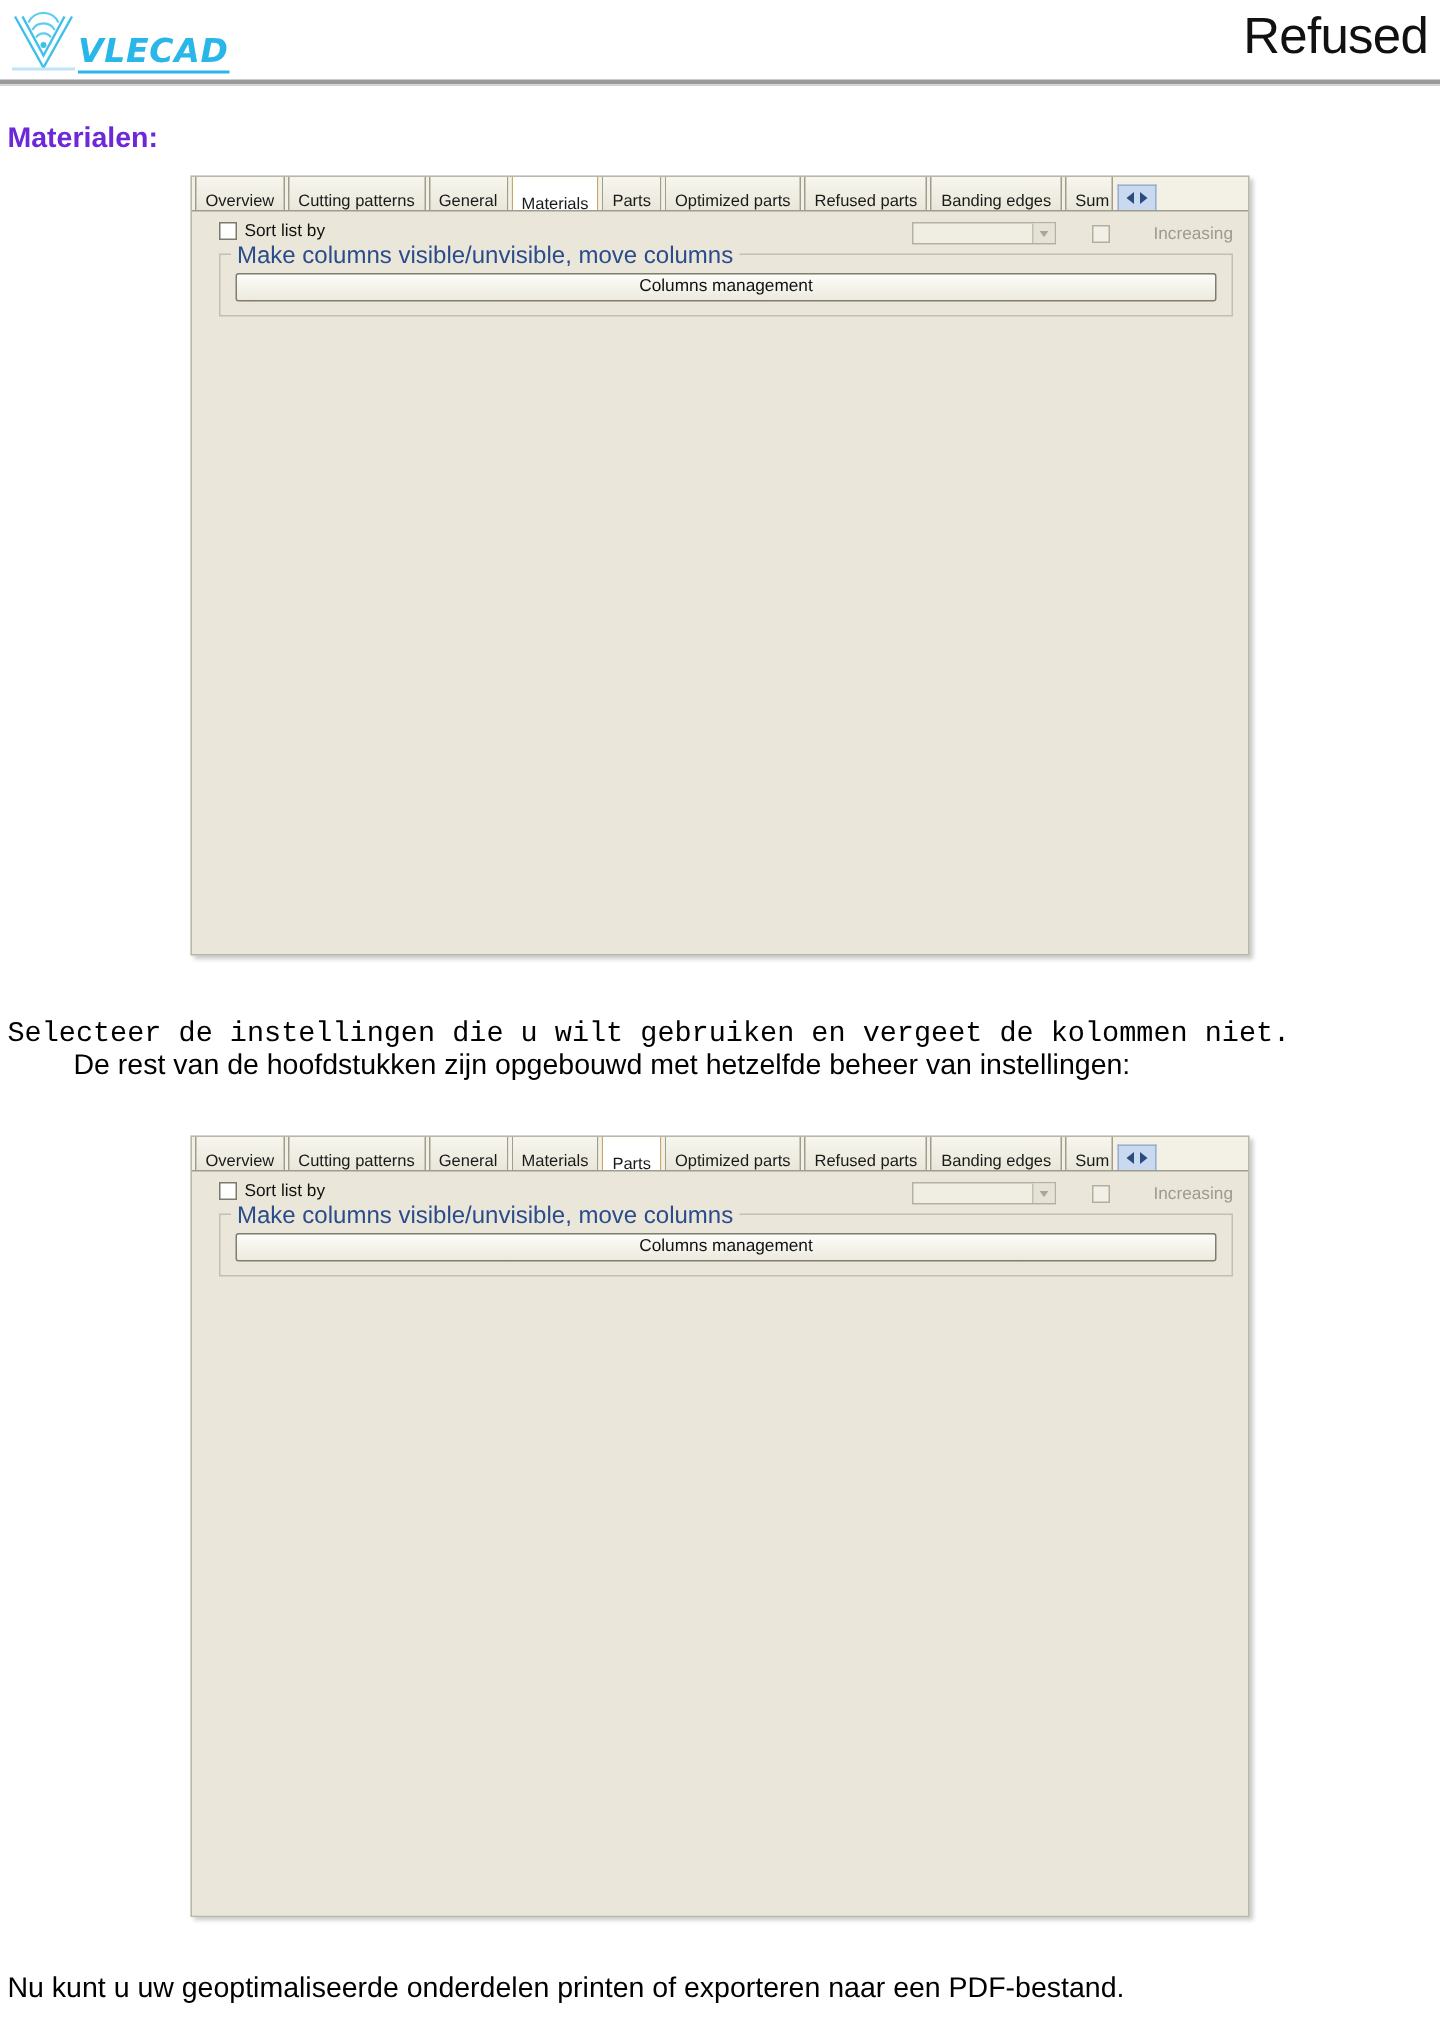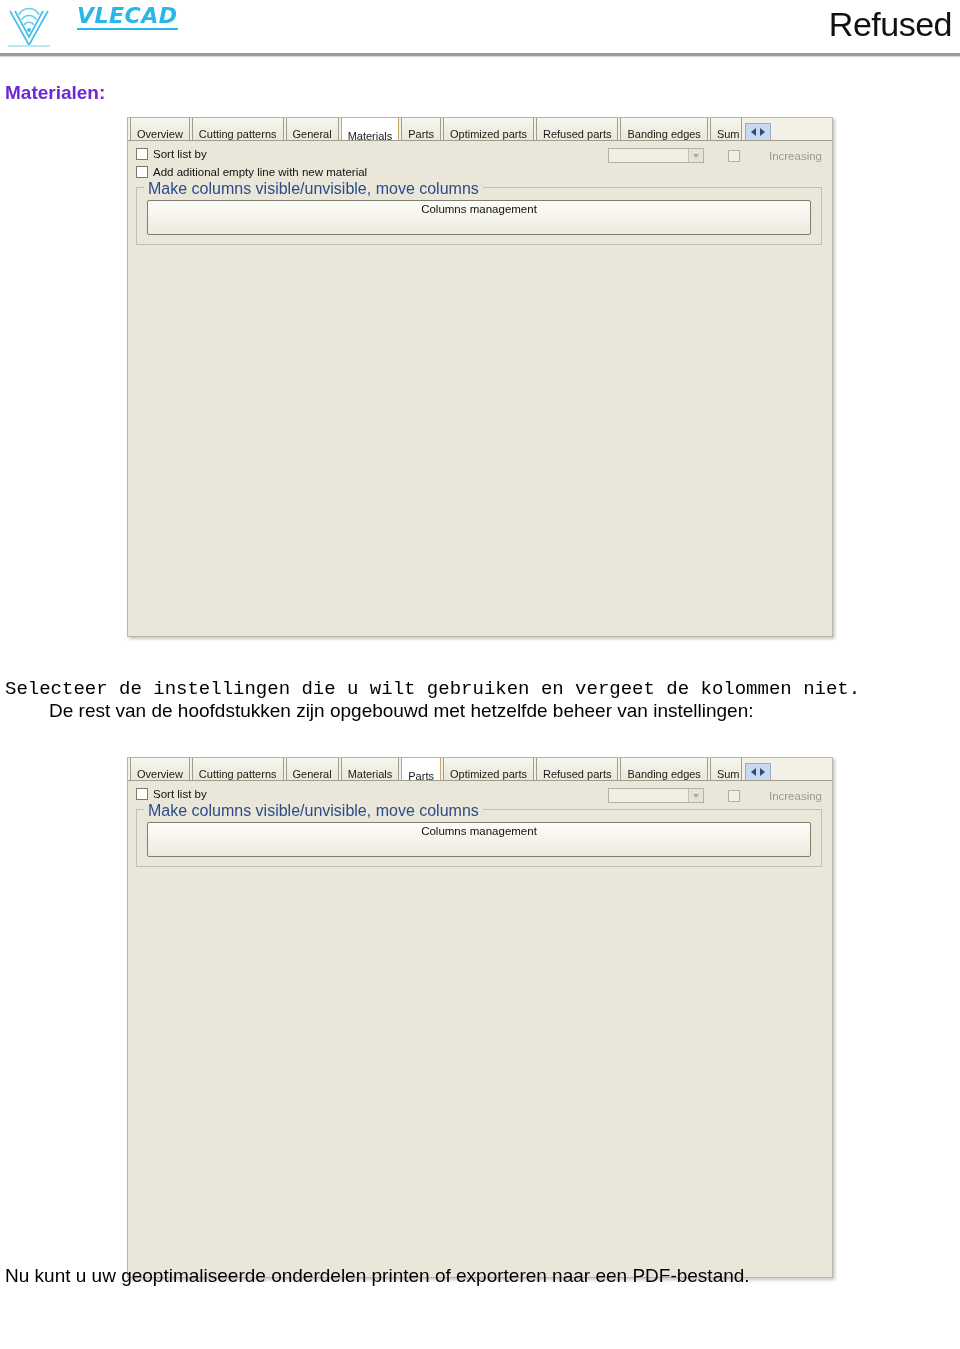--- a/index.html
+++ b/index.html
@@ -21,22 +21,22 @@
     position: relative;
     height: 56px;
     padding: 0 6px;
     box-sizing: border-box;
   }
   .logo-block {
     position: absolute;
     left: 6px;
     top: 5px;
     display: flex;
-    align-items: flex-start;
-    gap: 25px;
+    align-items: flex-end;
+    gap: 0;
   }
   .logo-mark {
     width: 46px;
     height: 44px;
     display: block;
   }
   .logo-word {
     font-family: "DejaVu Sans", sans-serif;
     font-weight: bold;
     font-style: italic;
@@ -162,21 +162,21 @@
     border-bottom: 4px solid transparent;
   }
   .navarrow.left  { border-right: 5px solid #2b4c7e; }
   .navarrow.right { border-left: 5px solid #2b4c7e; }
 
   
   .tabpanel {
     position: relative;
     background: #eae7da;
     border-top: 1px solid #9f9e8e;
-    padding: 7px 10px 0 8px;
+    padding: 7px 10px 0 18px;
     box-sizing: border-box;
     height: calc(100% - 22px);
   }
 
   .row {
     display: flex;
     align-items: center;
     position: relative;
     margin-bottom: 6px;
   }
@@ -248,21 +248,21 @@
     top: -8px;
     left: 7px;
     background: #eae7da;
     padding: 0 4px;
     font-size: 16px;
     color: #2b4c8a;
     white-space: nowrap;
   }
   .wide-button {
     width: 100%;
-    height: 35px;
+    height: 19px;
     line-height: 17px;
     text-align: center;
     font-size: 11.5px;
     color: #111;
     background: linear-gradient(#fdfdf8, #ecead e);
     background: linear-gradient(#fdfdf9, #eceade);
     border: 1px solid #7f7e70;
     border-radius: 2px;
     box-sizing: border-box;
   }
@@ -324,24 +324,20 @@
           <span class="combo">
             <span class="combo-btn">
               <span class="chev"></span>
             </span>
           </span>
           <span class="cb disabled"></span>
           <span class="cb-label disabled">Increasing</span>
         </span>
       </div>
 
-      <div class="row">
-        <span class="cb"></span>
-        <span class="cb-label">Add aditional empty line with new material</span>
-      </div>
 
       <div class="groupbox">
         <span class="groupbox-legend">Make columns visible/unvisible, move columns</span>
         <div class="wide-button">Columns management</div>
       </div>
 
     </div>
   </div>
 </div>
 
@@ -386,13 +382,13 @@
 
       <div class="groupbox">
         <span class="groupbox-legend">Make columns visible/unvisible, move columns</span>
         <div class="wide-button">Columns management</div>
       </div>
 
     </div>
   </div>
 </div>
 
-<div class="para" style="top:1265px;">Nu kunt u uw geoptimaliseerde onderdelen printen of exporteren naar een PDF-bestand.</div>
+<div class="para" style="top:1315px;">Nu kunt u uw geoptimaliseerde onderdelen printen of exporteren naar een PDF-bestand.</div>
 
 </body></html>

